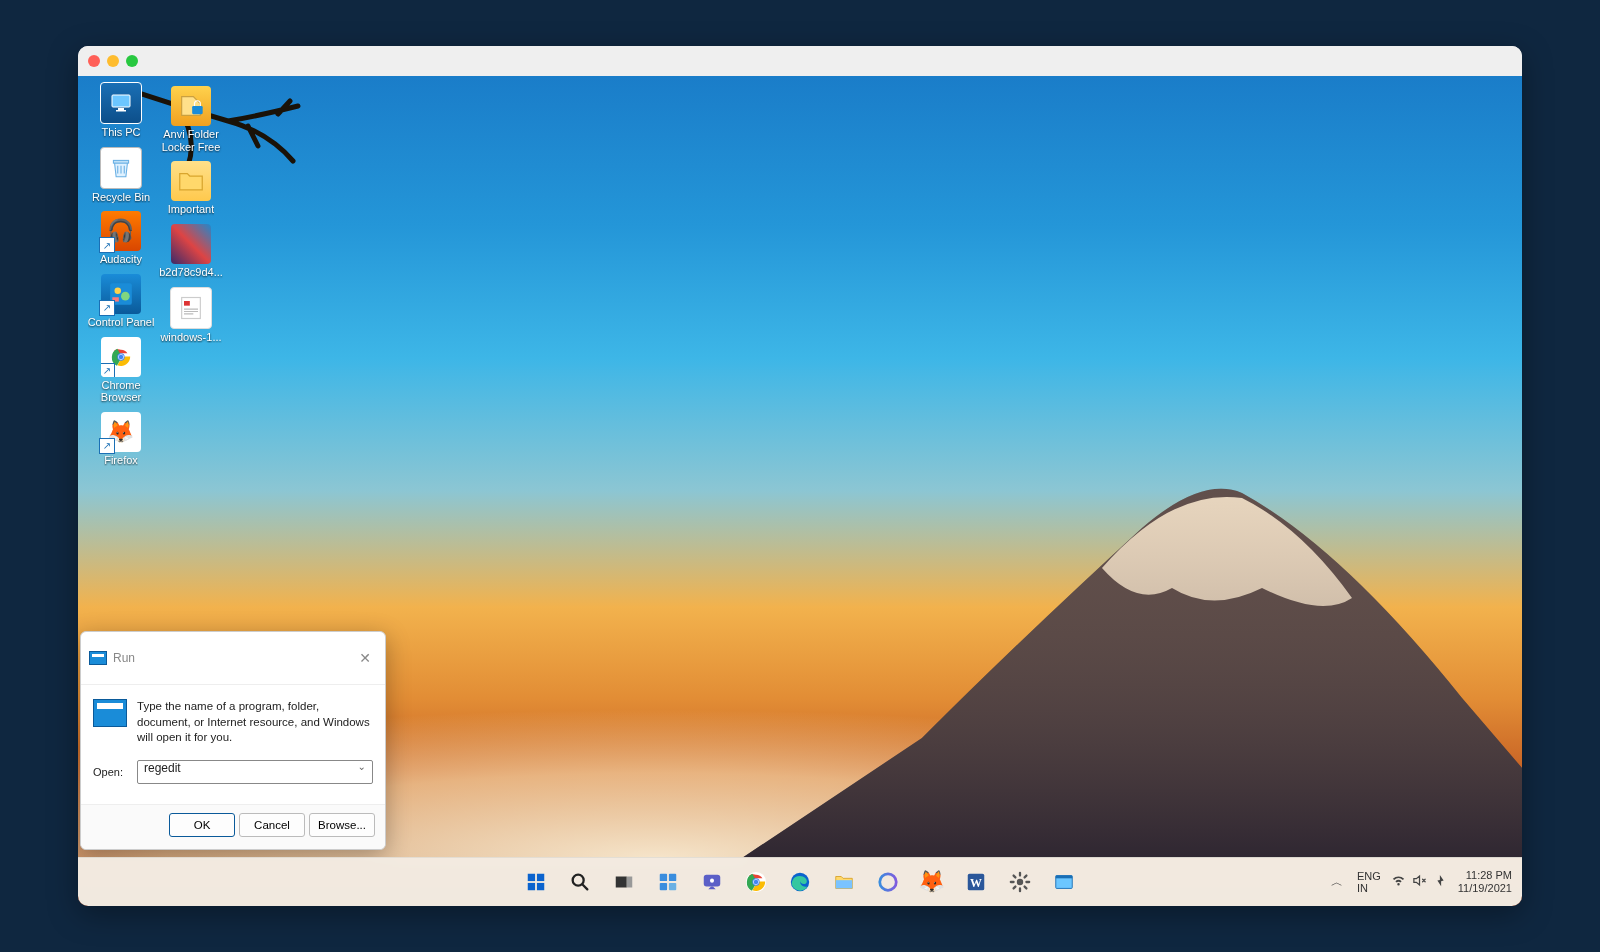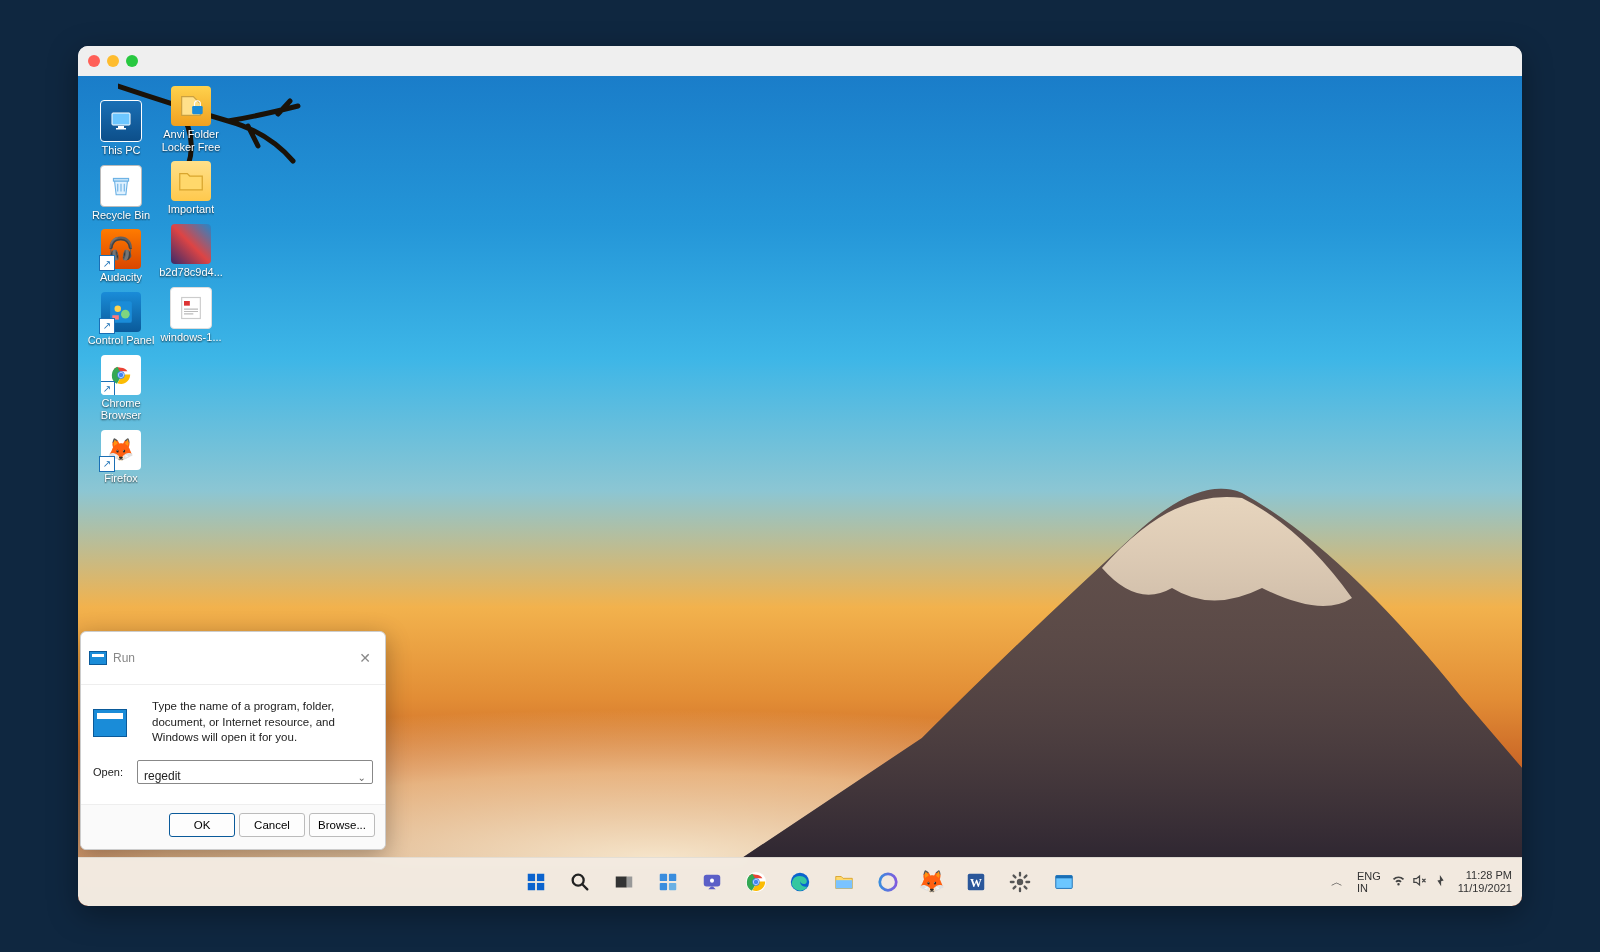--- a/index.html
+++ b/index.html
@@ -11,21 +11,21 @@
 
 .desktop{position:absolute;left:0;top:30px;right:0;bottom:0;background:linear-gradient(to bottom,#1a7dc9 0%,#2496d8 18%,#3db6e7 34%,#8cc6d3 50%,#f2b24d 64%,#e28d35 75%,#c76225 84%,#8a3e20 100%)}
 
 .mountain{position:absolute;right:0;bottom:48px;width:780px;height:420px;overflow:hidden}
 .mountain svg{width:100%;height:100%}
 .clouds{position:absolute;left:0;right:0;bottom:48px;height:150px;background:radial-gradient(ellipse at 40% 100%,rgba(255,245,220,.9) 0%,rgba(255,235,190,.6) 40%,rgba(255,225,170,0) 70%)}
 
 .branch{position:absolute;left:40px;top:-10px;width:260px;height:140px;pointer-events:none}
 .branch svg{width:100%;height:100%}
 
-.icons{position:absolute;left:8px;top:24px}
+.icons{position:absolute;left:8px;top:6px}
 .icon{width:70px;display:flex;flex-direction:column;align-items:center;margin-bottom:8px;cursor:pointer}
 .icon .ic{width:40px;height:40px;border-radius:4px;display:flex;align-items:center;justify-content:center;font-size:22px;color:#fff;position:relative}
 .icon .lbl{font-size:11px;color:#fff;text-shadow:0 1px 2px rgba(0,0,0,.8);text-align:center;margin-top:2px;line-height:1.15;max-width:72px;overflow:hidden}
 .col2{position:absolute;left:78px;top:10px}
 .shortcut-arrow{position:absolute;left:-2px;bottom:-2px;width:14px;height:14px;background:#fff;border:1px solid #1a6fb5;font-size:10px;color:#1a6fb5;display:flex;align-items:center;justify-content:center}
 
 .ic-pc{background:linear-gradient(#1a6fb5,#0d4f8a);border:1px solid #fff}
 .ic-bin{background:#fff;border:1px solid #bbb;color:#1a8cd8}
 .ic-aud{background:linear-gradient(#ff7b00,#d94600);position:relative}
 .ic-aud::before{content:"🎧";font-size:22px;position:absolute;inset:0;display:flex;align-items:center;justify-content:center;color:#0038ba;text-shadow:none}
@@ -38,27 +38,27 @@
 .ic-thumb{background:#222;font-size:9px;overflow:hidden}
 .ic-doc{background:#fff;border:1px solid #ddd;color:#d00;font-size:10px}
 
 .run-dialog{position:absolute;left:2px;bottom:56px;width:304px;background:#fff;border:1px solid #ccc;border-radius:6px;box-shadow:0 6px 24px rgba(0,0,0,.3);font-size:12px;color:#222}
 .run-titlebar{display:flex;align-items:center;padding:16px 8px;border-bottom:1px solid #eee}
 .run-titlebar .ri{width:16px;height:12px;background:#1a8cd8;border:1px solid #0a5a9a;margin-right:6px;position:relative}
 .run-titlebar .ri::after{content:"";position:absolute;left:2px;right:2px;top:2px;height:3px;background:#fff}
 .run-titlebar .ttl{flex:1;color:#888}
 .run-titlebar .x{width:24px;height:20px;display:flex;align-items:center;justify-content:center;color:#888;cursor:pointer;font-size:14px}
 .run-body{padding:14px 12px 6px}
-.run-body .row1{display:flex;gap:25px;align-items:center;margin-bottom:14px}
+.run-body .row1{display:flex;gap:10px;align-items:flex-start;margin-bottom:14px}
 .run-body .big-ic{width:32px;height:26px;background:#1a8cd8;border:1px solid #0a5a9a;flex-shrink:0;position:relative}
 .run-body .big-ic::after{content:"";position:absolute;left:3px;right:3px;top:3px;height:6px;background:#fff}
 .run-body .desc{font-size:11.5px;line-height:1.35;color:#222}
 .run-body .row2{display:flex;align-items:center;gap:8px;margin-bottom:14px}
 .run-body .open-lbl{font-size:11px;width:36px}
-.run-body .combo{flex:1;height:22px;border:1px solid #888;border-radius:2px;display:flex;align-items:flex-end;padding:0 6px;font-size:12px;justify-content:space-between;background:#fff}
+.run-body .combo{flex:1;height:22px;border:1px solid #888;border-radius:2px;display:flex;align-items:flex-start;padding:0 6px;font-size:12px;justify-content:space-between;background:#fff}
 .run-body .combo .chev{font-size:10px;color:#666}
 .run-footer{display:flex;justify-content:flex-end;gap:4px;padding:8px 10px 12px;background:#fafafa;border-top:1px solid #eee;border-radius:0 0 6px 6px}
 .run-footer button{min-width:66px;height:24px;font-size:11.5px;border:1px solid #bbb;background:#fdfdfd;border-radius:3px;cursor:pointer}
 .run-footer button:first-child{border-color:#0a5a9a}
 
 .taskbar{position:absolute;left:0;right:0;bottom:0;height:48px;background:rgba(250,247,240,.92);backdrop-filter:blur(6px);display:flex;align-items:center;border-top:1px solid rgba(0,0,0,.08)}
 .tb-center{position:absolute;left:50%;transform:translateX(-50%);display:flex;gap:6px;align-items:center}
 .tb-item{width:38px;height:38px;display:flex;align-items:center;justify-content:center;border-radius:4px;cursor:pointer;font-size:20px}
 .tb-right{position:absolute;right:10px;display:flex;align-items:center;gap:10px;font-size:11px;color:#333}
 .tb-right .chev-up{font-size:12px;cursor:pointer;padding:4px}

